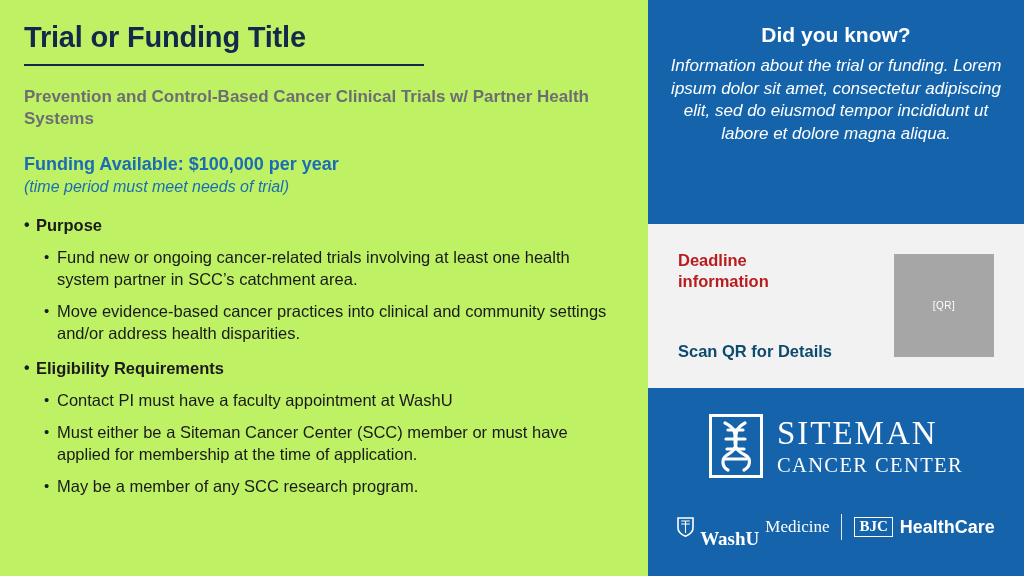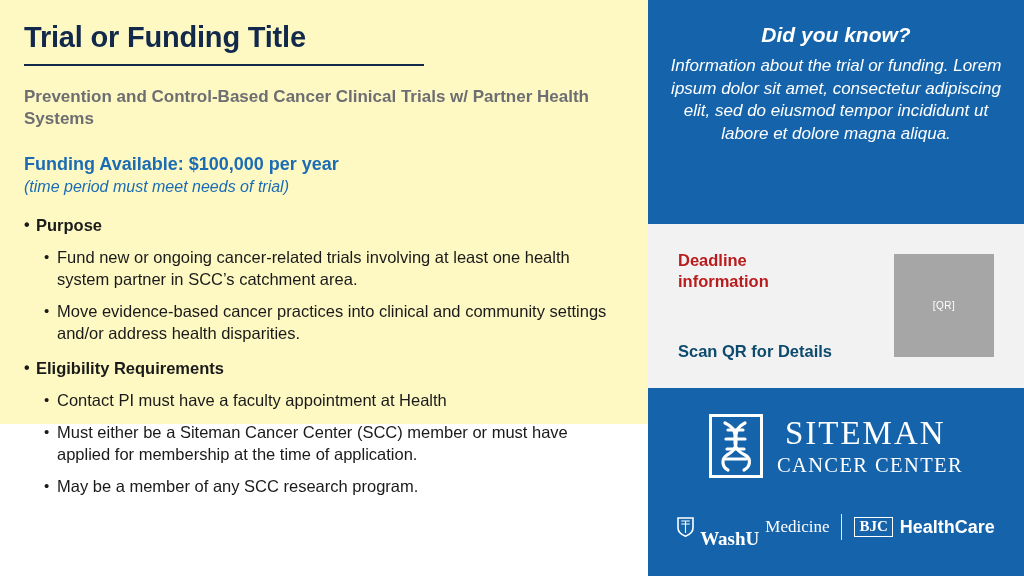--- a/index.html
+++ b/index.html
@@ -17,22 +17,22 @@
     position: relative;
     width: 1024px;
     height: 576px;
     display: flex;
   }
 
   
   .left {
     position: relative;
     width: 648px;
-    height: 424px;
-    background: #fef9c3;
+    height: 576px;
+    background: #bef264;
     box-sizing: border-box;
     padding: 16px 24px 0 24px;
   }
   .title {
     font-size: 29px;
     font-weight: bold;
     color: #13294b;
     letter-spacing: -0.2px;
     margin: 6px 0 0 0;
     line-height: 1.1;
@@ -115,21 +115,20 @@
     background: #1564ab;
     color: #ffffff;
     height: 224px;
     box-sizing: border-box;
     padding: 22px 22px 0 22px;
     text-align: center;
   }
   .dyk-title {
     font-size: 21px;
     font-weight: bold;
-    font-style: italic;
     line-height: 1.2;
     margin: 0 0 8px 0;
   }
   .dyk-body {
     font-size: 17px;
     font-style: italic;
     line-height: 1.33;
   }
 
   .deadline {
@@ -201,21 +200,20 @@
   .siteman-mark svg { display: block; }
   .siteman-words {
     color: #ffffff;
     line-height: 1;
   }
   .siteman-top {
     font-family: "Liberation Serif", serif;
     font-size: 33px;
     letter-spacing: 2px;
     font-weight: normal;
-    margin-left: 8px;
   }
   .siteman-bottom {
     font-family: "Liberation Serif", serif;
     font-size: 20.5px;
     letter-spacing: 1.4px;
     margin-top: 5px;
   }
   .partners {
     margin-top: 26px;
     display: flex;
@@ -299,21 +297,21 @@
         </div>
       </div>
 
       <div class="l1">
         <span class="dot">•</span>
         <span>Eligibility Requirements</span>
       </div>
       <div class="l2wrap">
         <div class="l2">
           <span class="dot">•</span>
-          <span>Contact PI must have a faculty appointment at Health</span>
+          <span>Contact PI must have a faculty appointment at WashU</span>
         </div>
         <div class="l2">
           <span class="dot">•</span>
           <span>Must either be a Siteman Cancer Center (SCC) member or must have applied for membership at the time of application.</span>
         </div>
         <div class="l2">
           <span class="dot">•</span>
           <span>May be a member of any SCC research program.</span>
         </div>
       </div>

